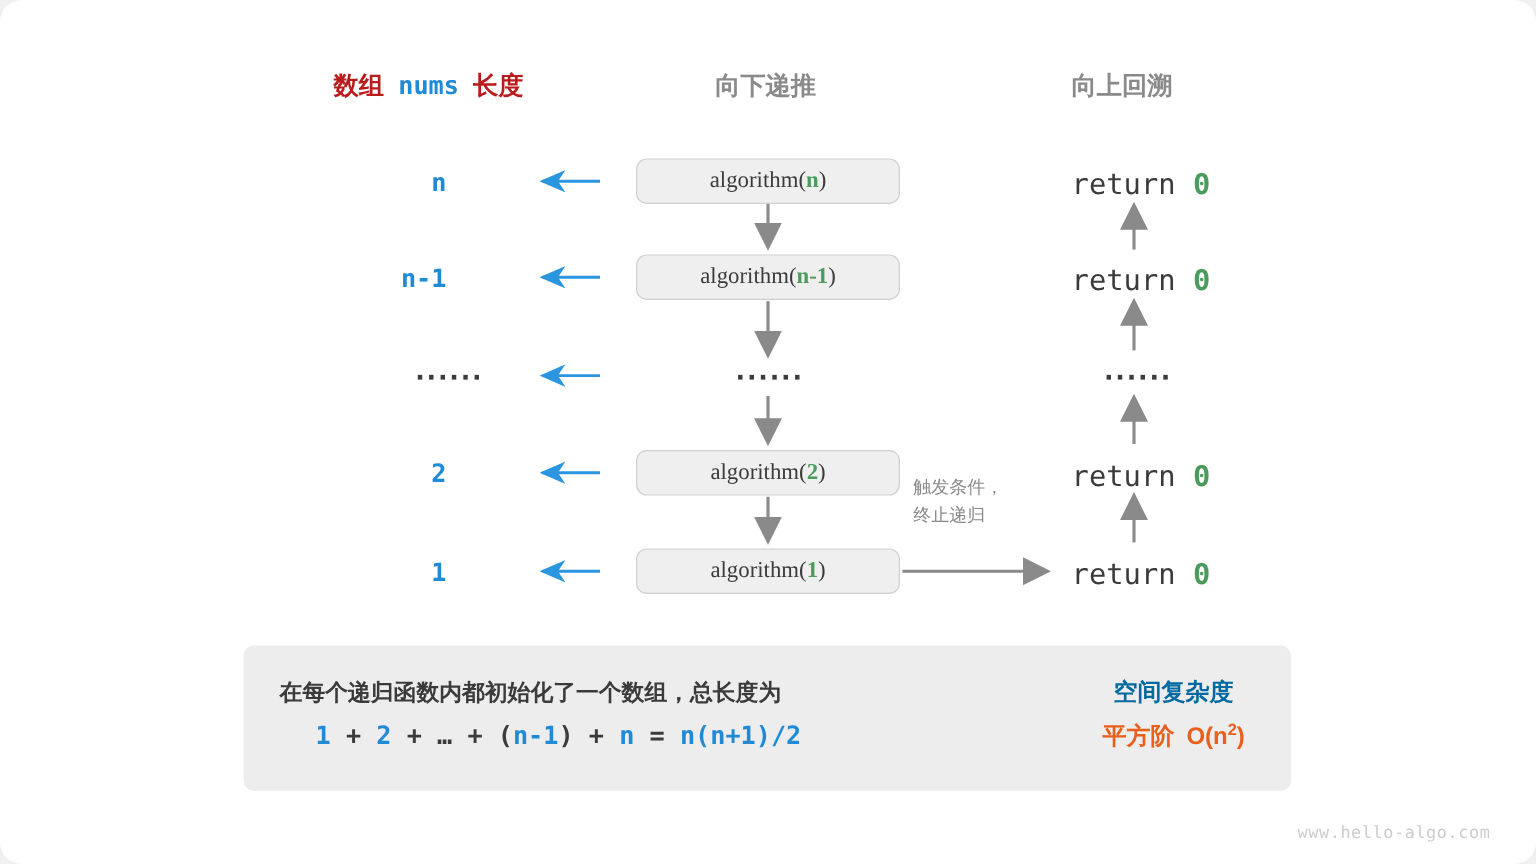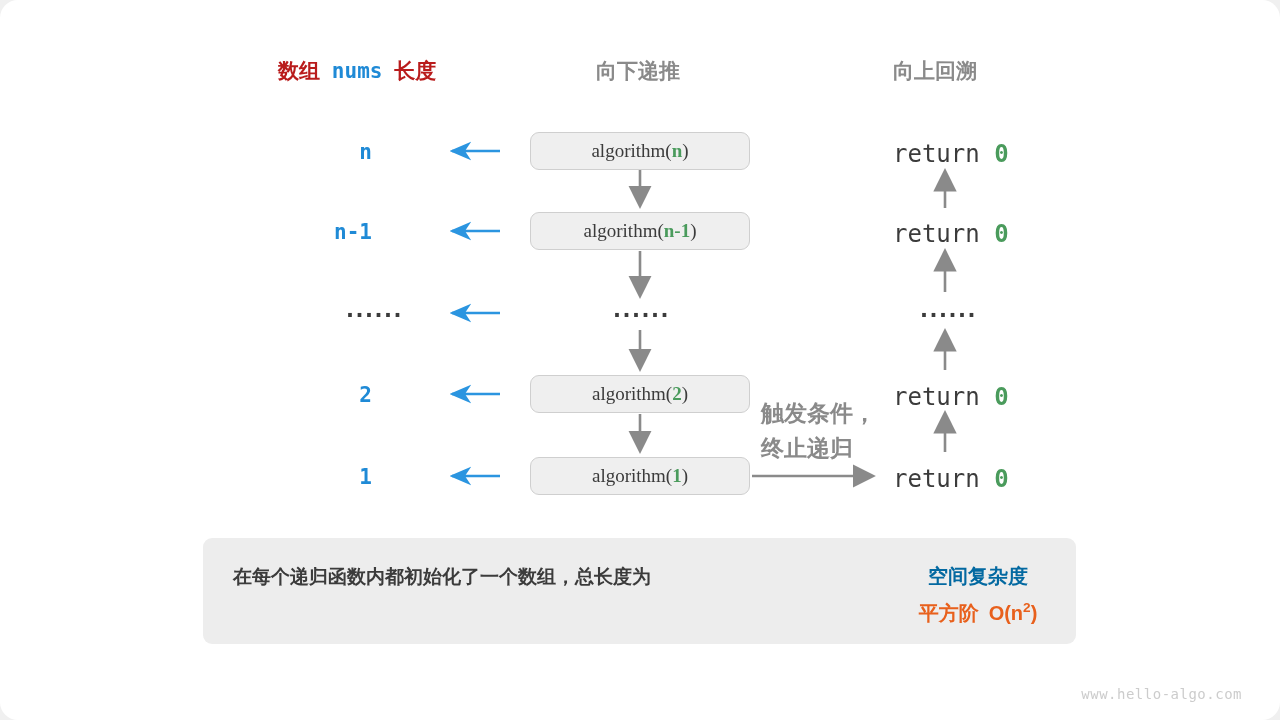--- a/index.html
+++ b/index.html
@@ -82,22 +82,22 @@
     font-family: "DejaVu Sans Mono", "Liberation Mono", monospace;
     font-size: 24px;
     color: #3b3b3b;
     white-space: nowrap;
   }
   .ret .zero { color: #4a9b5c; font-weight: bold; }
 
   
   .note {
     position: absolute;
-    font-weight: bold;
-    font-size: 23px;
+    font-weight: normal;
+    font-size: 15px;
     color: #8a8a8a;
     line-height: 1.5;
     white-space: nowrap;
   }
 
   
   #summary {
     position: absolute;
     background: #ededed;
     border-radius: 9px;
@@ -266,24 +266,25 @@
 
   <div class="ret" style="left:893px; top:465px;">
     <span>return </span><span class="zero">0</span>
   </div>
 
   <div class="note" style="left:761px; top:396px;">
     <div>触发条件，</div>
     <div>终止递归</div>
   </div>
 
-  <div id="summary" style="left:203px; top:538px; width:873px; height:106px;">
+  <div id="summary" style="left:203px; top:538px; width:873px; height:121px;">
 
     <div class="sum-text" style="left:30px; top:26px;">在每个递归函数内都初始化了一个数组，总长度为</div>
 
+    <div class="formula" style="left:60px; top:63px;"><span class="b">1</span><span> + </span><span class="b">2</span><span> + </span><span>…</span><span> + </span><span>(</span><span class="b">n-1</span><span>)</span><span> + </span><span class="b">n</span><span> = </span><span class="b">n(n+1)/2</span></div>
 
     <div class="sum-right-title" style="left:680px; top:25px; width:190px;">空间复杂度</div>
 
     <div class="sum-right-value" style="left:680px; top:62px; width:190px;">
       <span>平方阶</span><span style="display:inline-block;width:10px;"></span><span class="mono-o">O(n</span><sup class="mono-o">2</sup><span class="mono-o">)</span>
     </div>
   </div>
 
   <div id="watermark">www.hello-algo.com</div>
 

